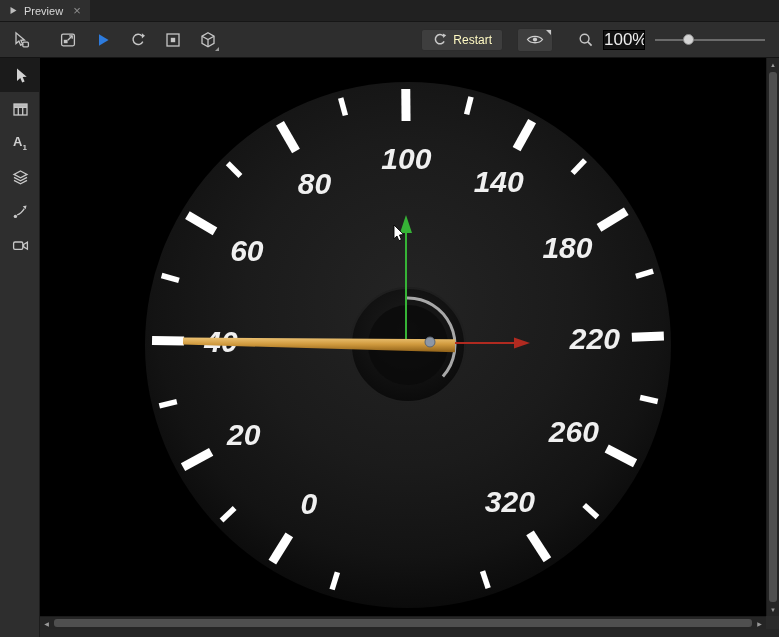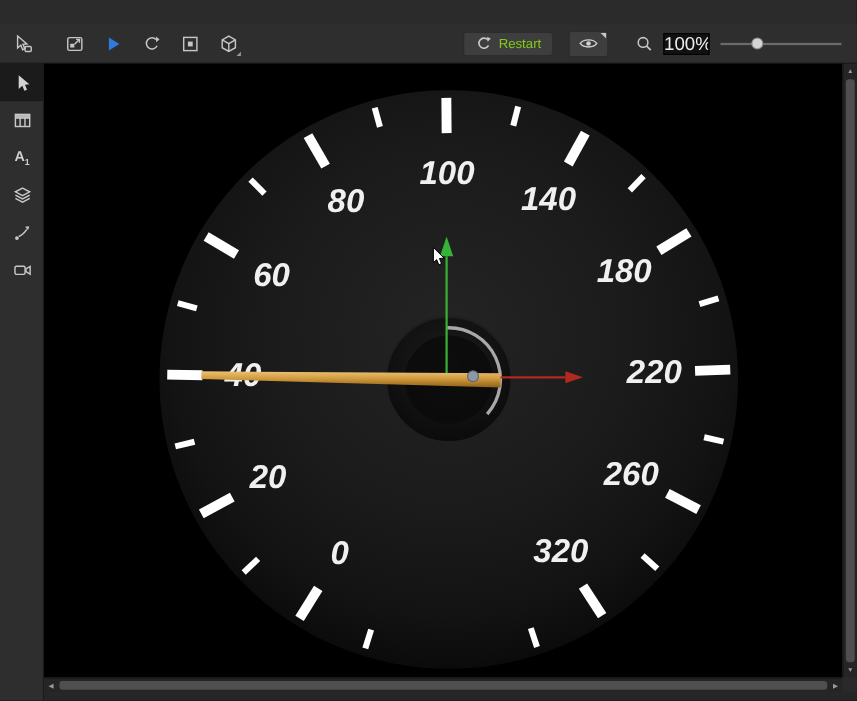--- a/index.html
+++ b/index.html
@@ -18,21 +18,21 @@
            border-bottom:1px solid #141414;display:flex;align-items:center;
            padding:0 8px;box-sizing:border-box;}
   .tbtn{width:26px;height:26px;display:flex;align-items:center;justify-content:center;
         margin-right:9px;position:relative;border-radius:3px;}
   .tgap{width:12px;}
   .corner-tri{position:absolute;right:2px;bottom:2px;width:0;height:0;
               border-left:4px solid transparent;border-bottom:4px solid #9a9a9a;}
   .toolbar-right{margin-left:auto;display:flex;align-items:center;}
   .restart-btn{height:22px;display:flex;align-items:center;gap:6px;padding:0 10px;
                background:#3e3e3e;border:1px solid #2c2c2c;border-radius:3px;
-               color:#84cc16;font-size:12px;font-family:inherit;margin-right:14px;}
+               color:#fef9c3;font-size:12px;font-family:inherit;margin-right:14px;}
   .eye-btn{width:34px;height:22px;background:#3e3e3e;border:1px solid #2c2c2c;border-radius:3px;
            display:flex;align-items:center;justify-content:center;position:relative;margin-right:20px;}
   .eye-corner{position:absolute;top:1px;right:1px;width:0;height:0;
               border-left:5px solid transparent;border-top:5px solid #c9c9c9;}
   .zoom-ico{margin-right:4px;}
   .zoom-field{width:40px;height:18px;background:#111;color:#ededed;font-size:17px;
               border:1px solid #000;text-align:center;padding:0;margin-right:10px;
               font-family:inherit;}
   .slider{width:112px;height:26px;position:relative;margin-right:4px;}
   .slider .track{position:absolute;left:0;right:2px;top:12px;height:2px;background:#6b6b6b;}
@@ -70,20 +70,29 @@
   .scroll-corner{position:absolute;right:0;top:616px;width:13px;height:13px;background:#2a2a2a;}
   .bottom-strip{position:absolute;left:40px;right:0;top:629px;bottom:0;background:#262626;}
 
   svg{display:block;}
 </style>
 </head>
 <body>
 
 <div class="window">
 
+  <div class="tabbar">
+    <div class="tab">
+      <svg width="9" height="9" viewBox="0 0 9 9">
+        <polygon points="1.5,1 7.5,4.5 1.5,8" fill="#bdbdbd"></polygon>
+      </svg>
+      <span>Preview</span>
+      <span class="tab-close">×</span>
+    </div>
+  </div>
 
   <div class="toolbar">
     <div class="tbtn">
       <svg width="18" height="18" viewBox="0 0 18 18" stroke="#c6c6c6" fill="none" stroke-width="1.3">
         <path d="M4 1.8 V12.6 L6.9 10 L8.6 14.2 L10.6 13.3 L8.9 9.3 L12.4 9 Z"></path>
         <rect x="10.8" y="11.2" width="5.6" height="4.6" rx="1"></rect>
       </svg>
     </div>
     <div class="tgap"></div>
     <div class="tbtn">

